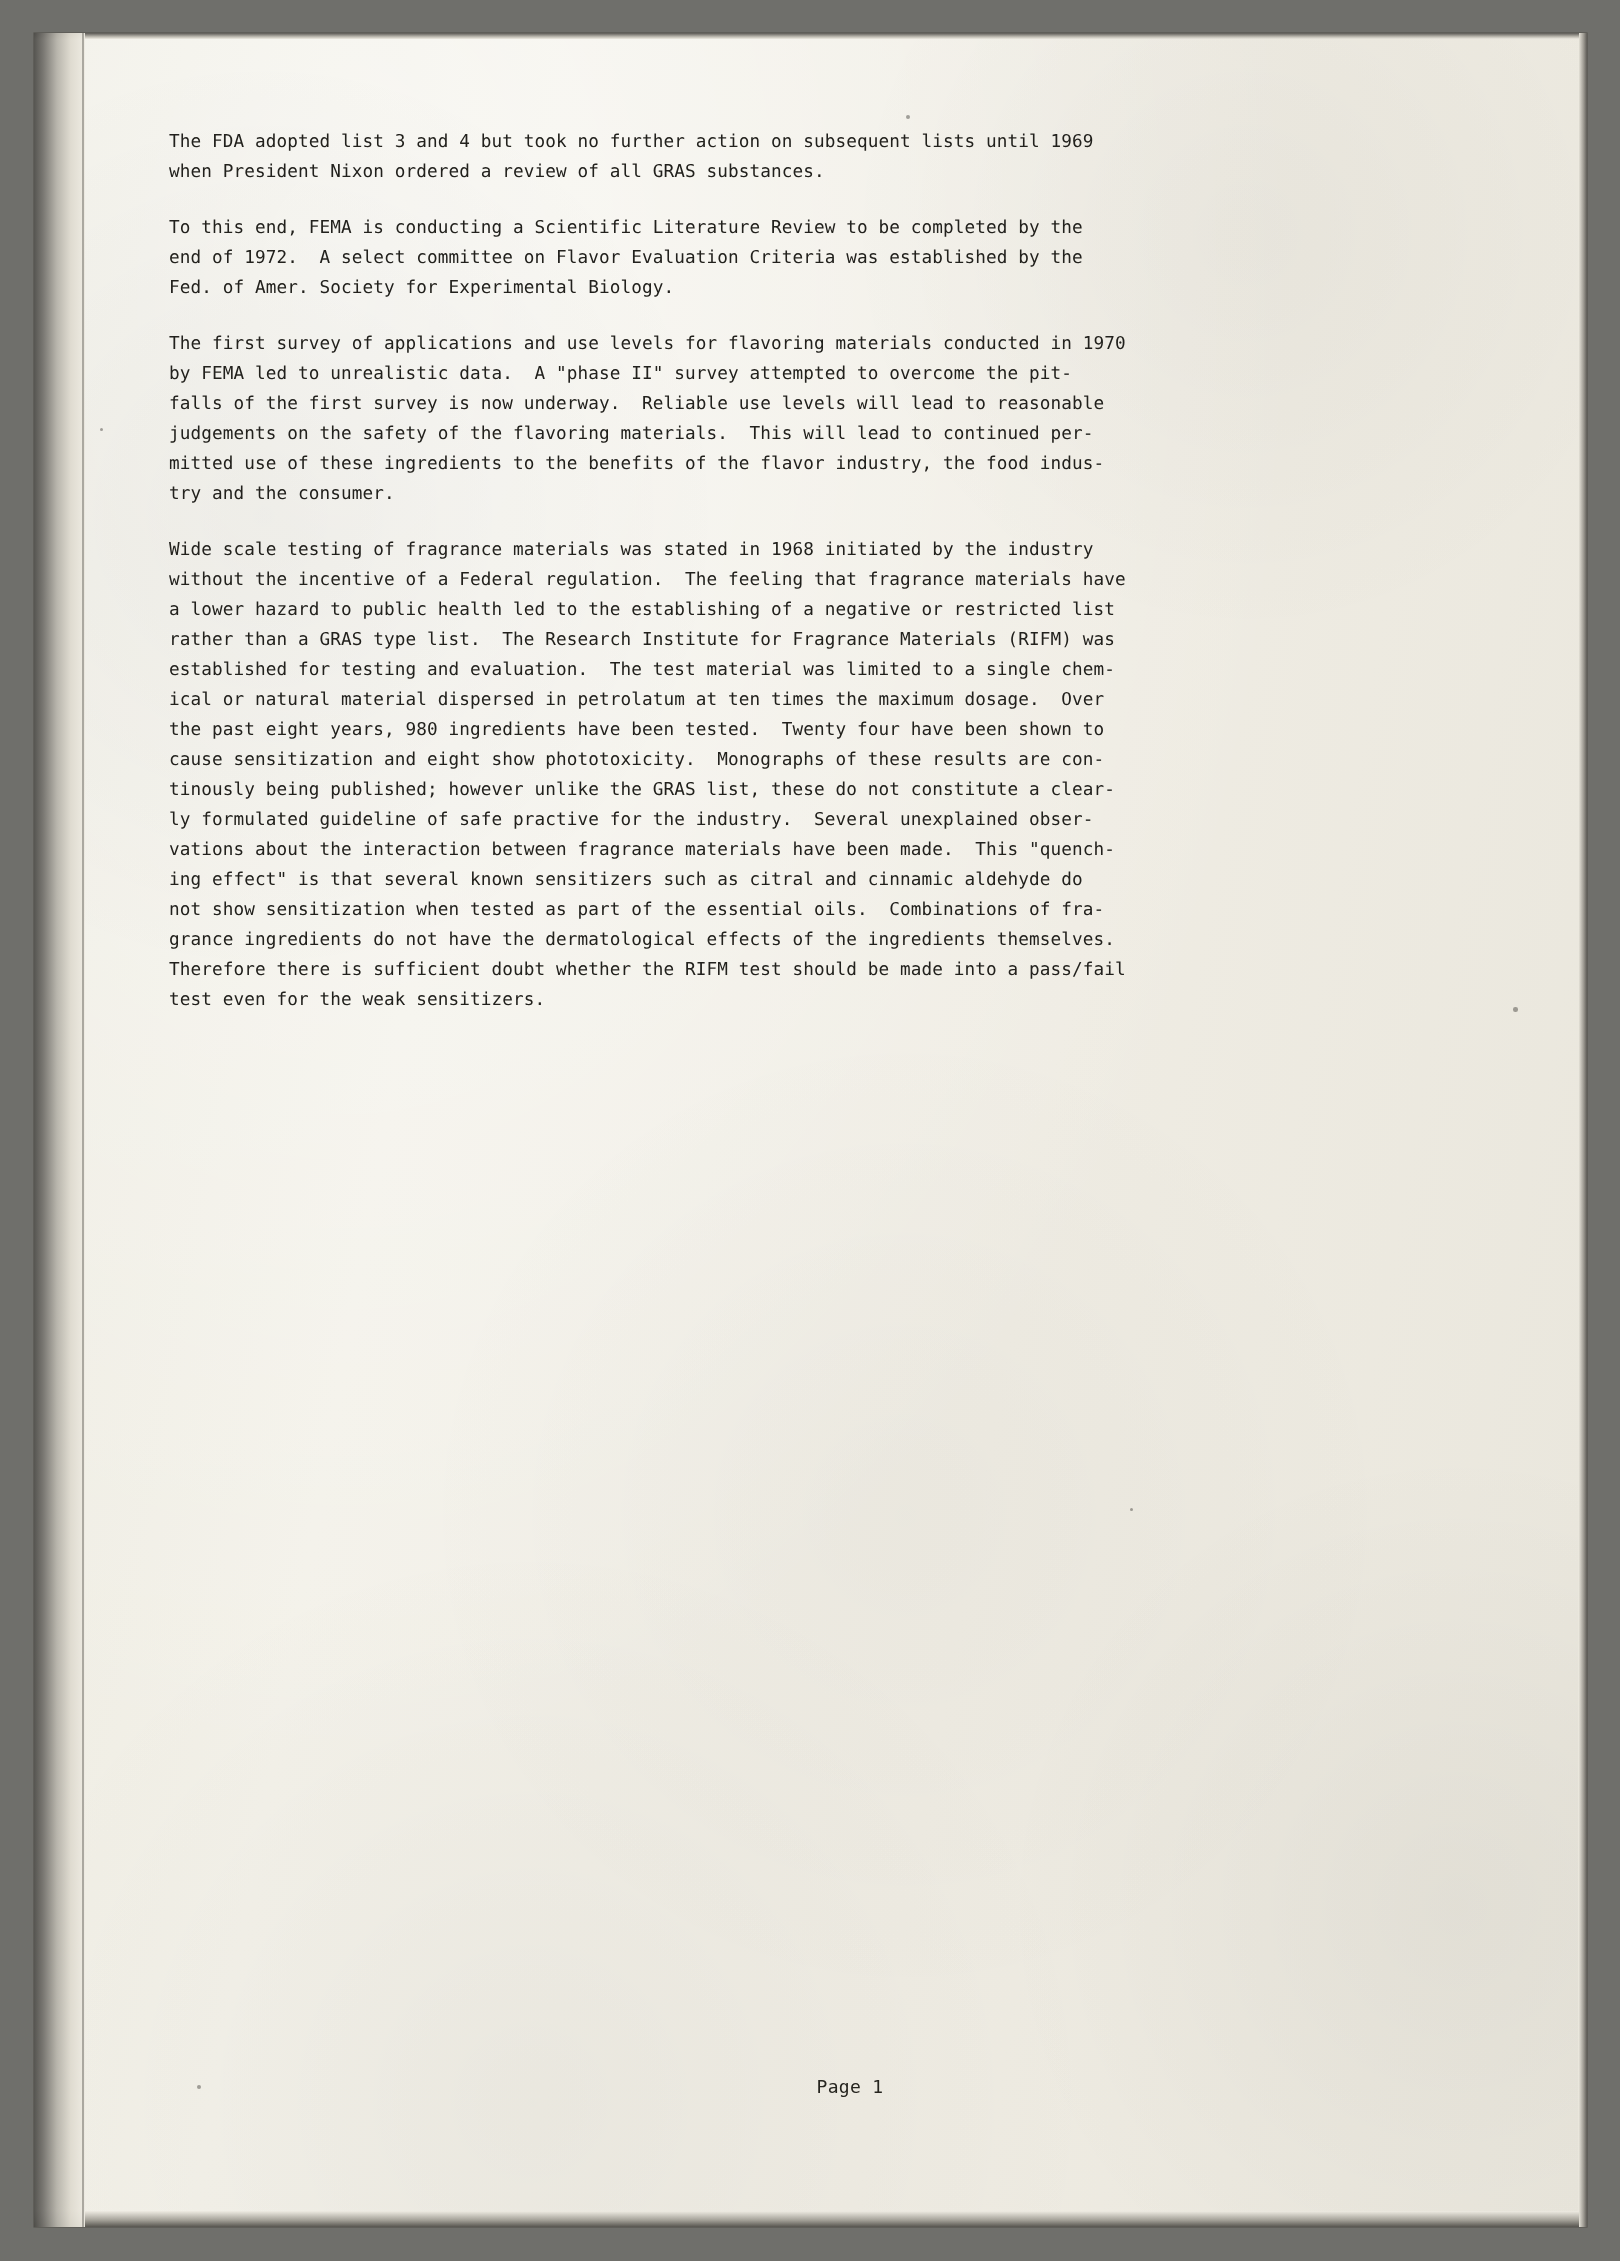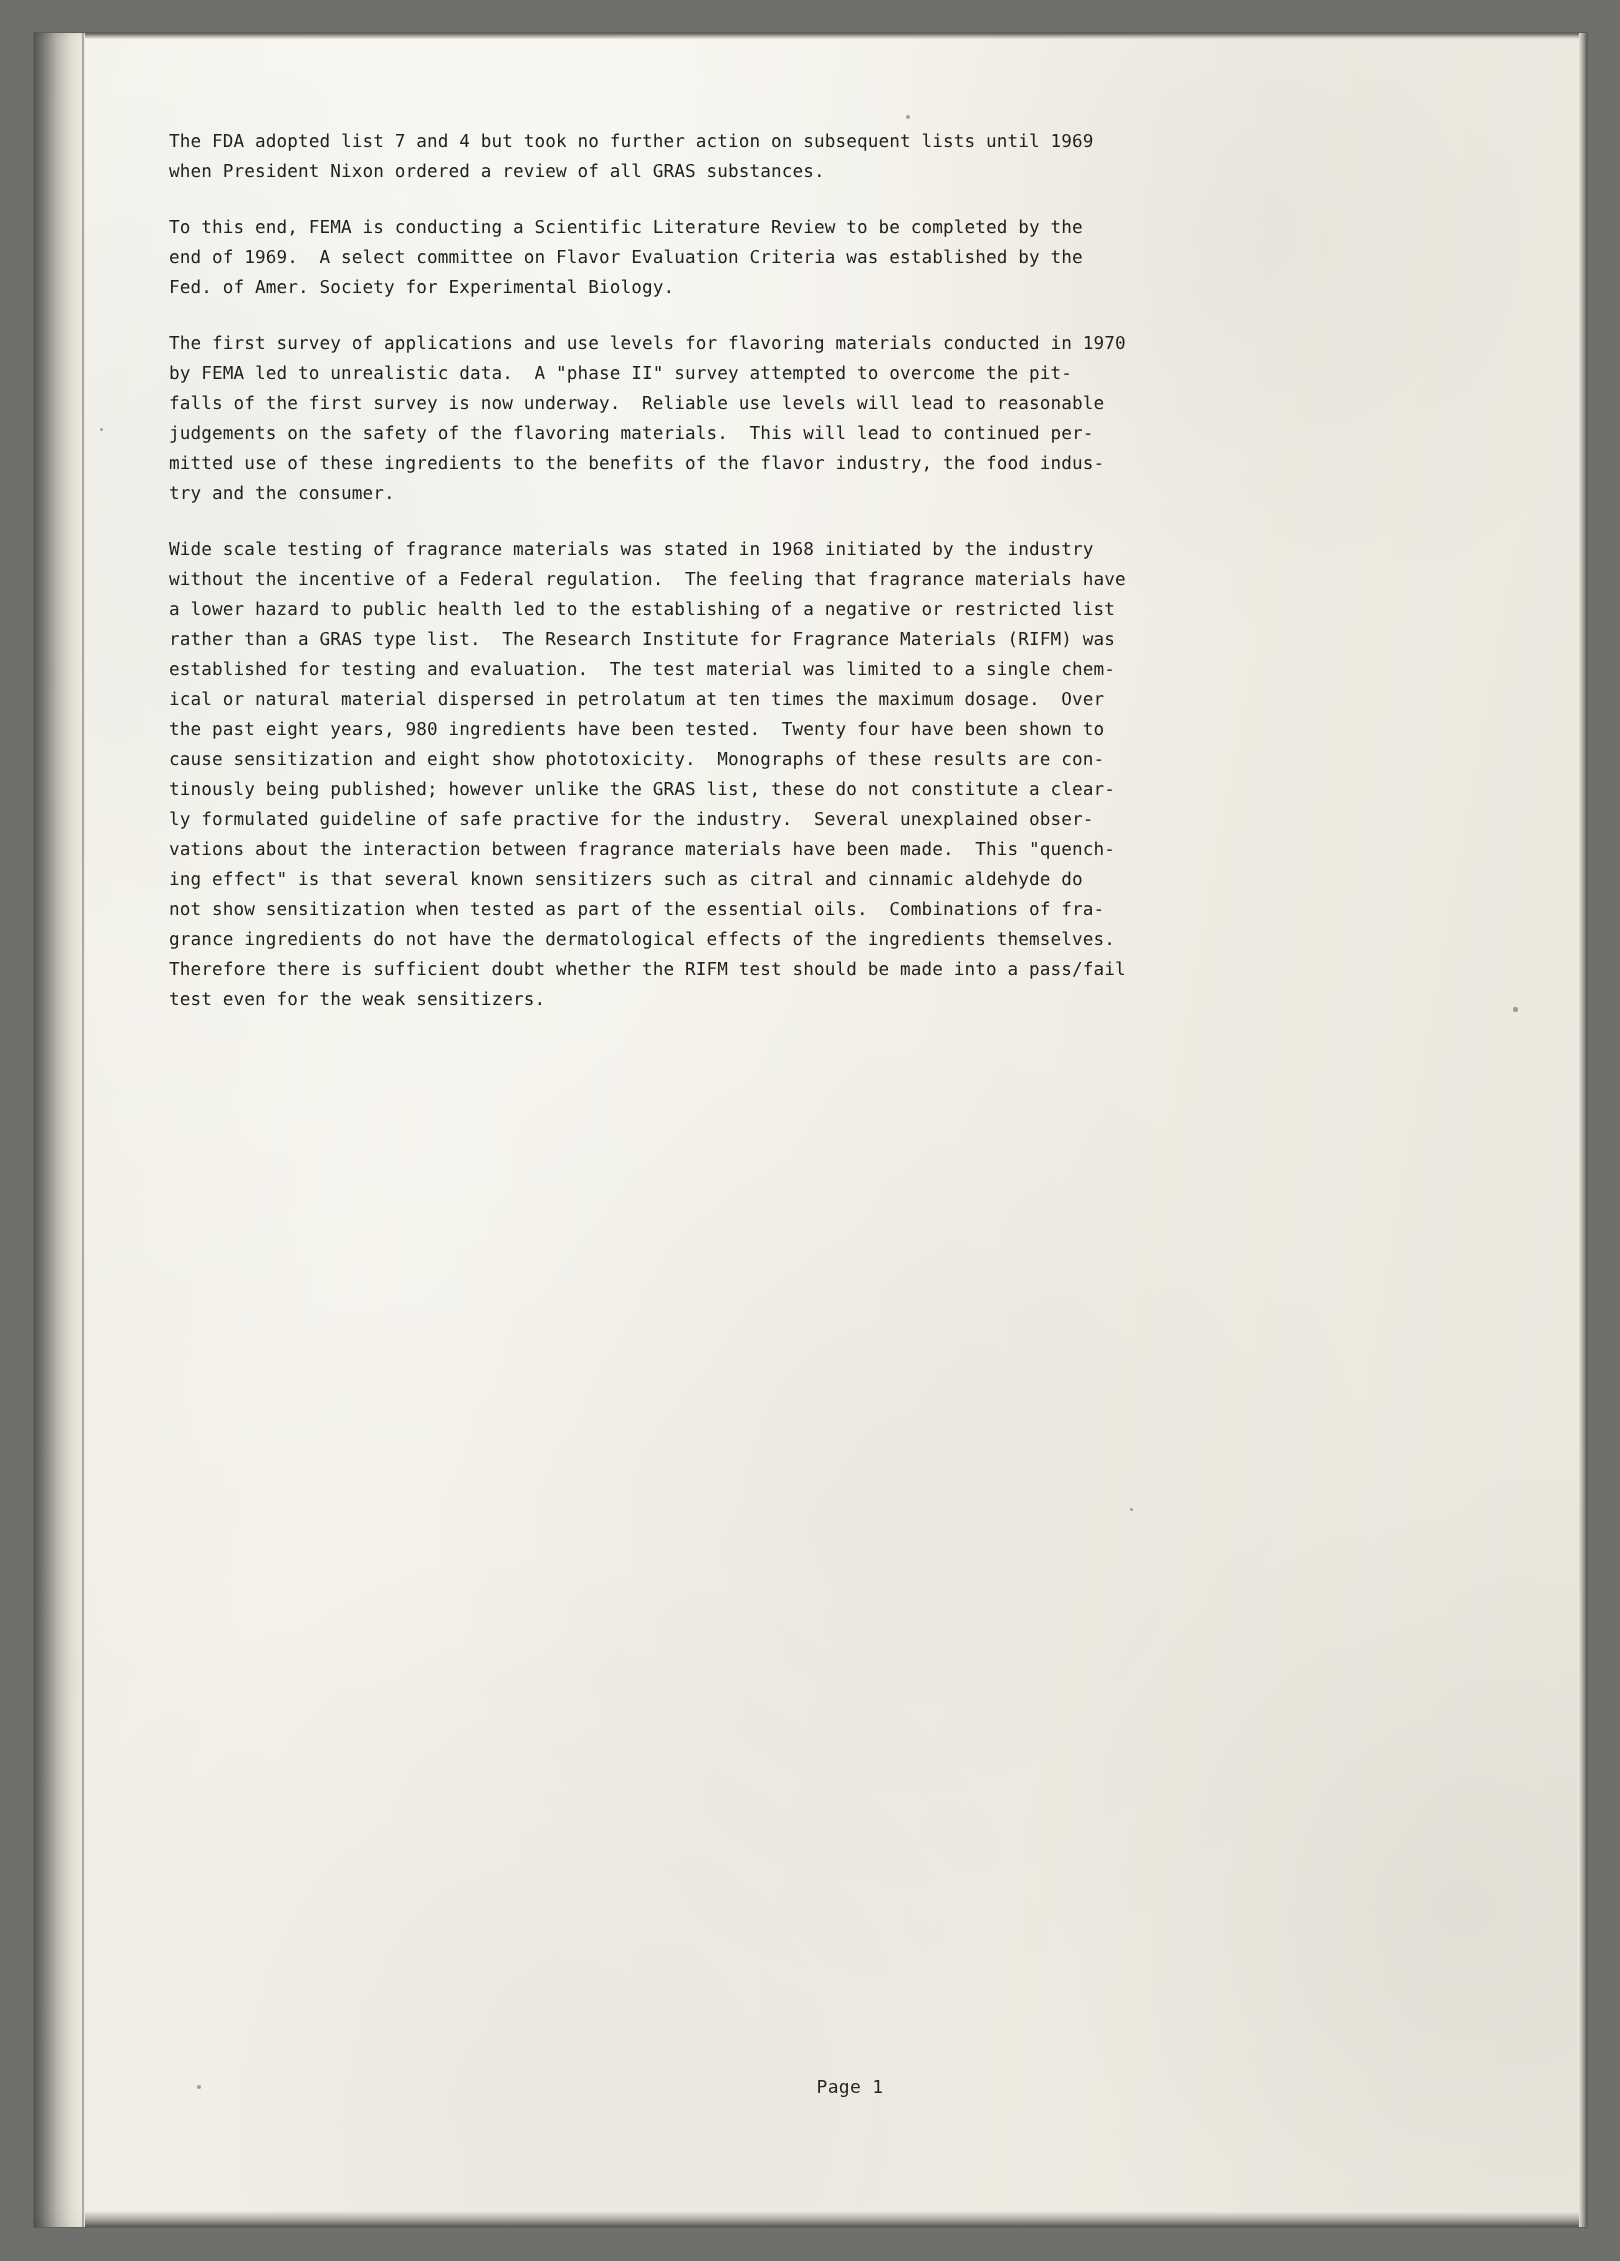--- a/index.html
+++ b/index.html
@@ -149,24 +149,24 @@
   <div class="gutter-line"></div>
   <div class="mottle"></div>
 
   <div class="speck" style="left:906px;top:115px;width:3.9px;height:3.9px;"></div>
   <div class="speck" style="left:100px;top:428px;width:3.4px;height:3.4px;"></div>
   <div class="speck" style="left:1513px;top:1007px;width:4.5px;height:4.5px;"></div>
   <div class="speck" style="left:1130px;top:1508px;width:3.4px;height:3.4px;"></div>
   <div class="speck" style="left:197px;top:2085px;width:3.9px;height:3.9px;"></div>
 
   <div class="content">
-    <p class="para">The FDA adopted list 7 and 4 but took no further action on subsequent lists until 1969
+    <p class="para">The FDA adopted list 3 and 4 but took no further action on subsequent lists until 1969
 when President Nixon ordered a review of all GRAS substances.</p>
     <p class="para">To this end, FEMA is conducting a Scientific Literature Review to be completed by the
-end of 1969.  A select committee on Flavor Evaluation Criteria was established by the
+end of 1972.  A select committee on Flavor Evaluation Criteria was established by the
 Fed. of Amer. Society for Experimental Biology.</p>
     <p class="para">The first survey of applications and use levels for flavoring materials conducted in 1970
 by FEMA led to unrealistic data.  A "phase II" survey attempted to overcome the pit-
 falls of the first survey is now underway.  Reliable use levels will lead to reasonable
 judgements on the safety of the flavoring materials.  This will lead to continued per-
 mitted use of these ingredients to the benefits of the flavor industry, the food indus-
 try and the consumer.</p>
     <p class="para">Wide scale testing of fragrance materials was stated in 1968 initiated by the industry
 without the incentive of a Federal regulation.  The feeling that fragrance materials have
 a lower hazard to public health led to the establishing of a negative or restricted list

